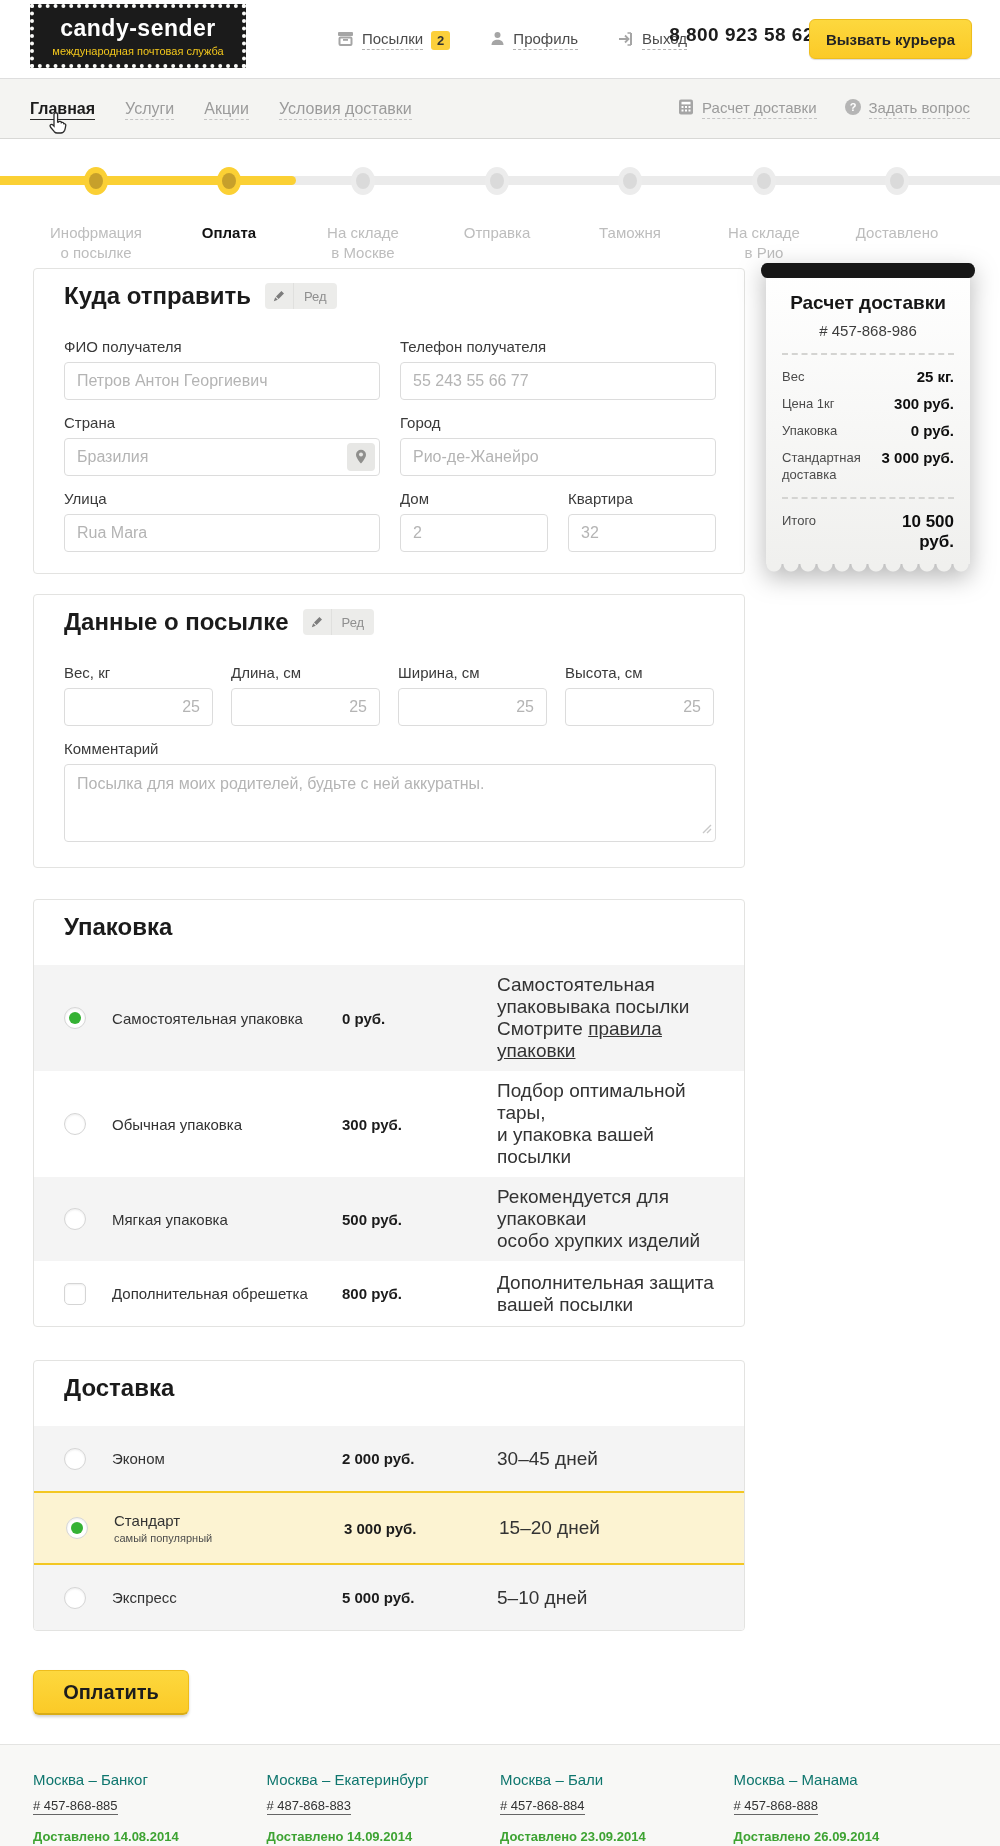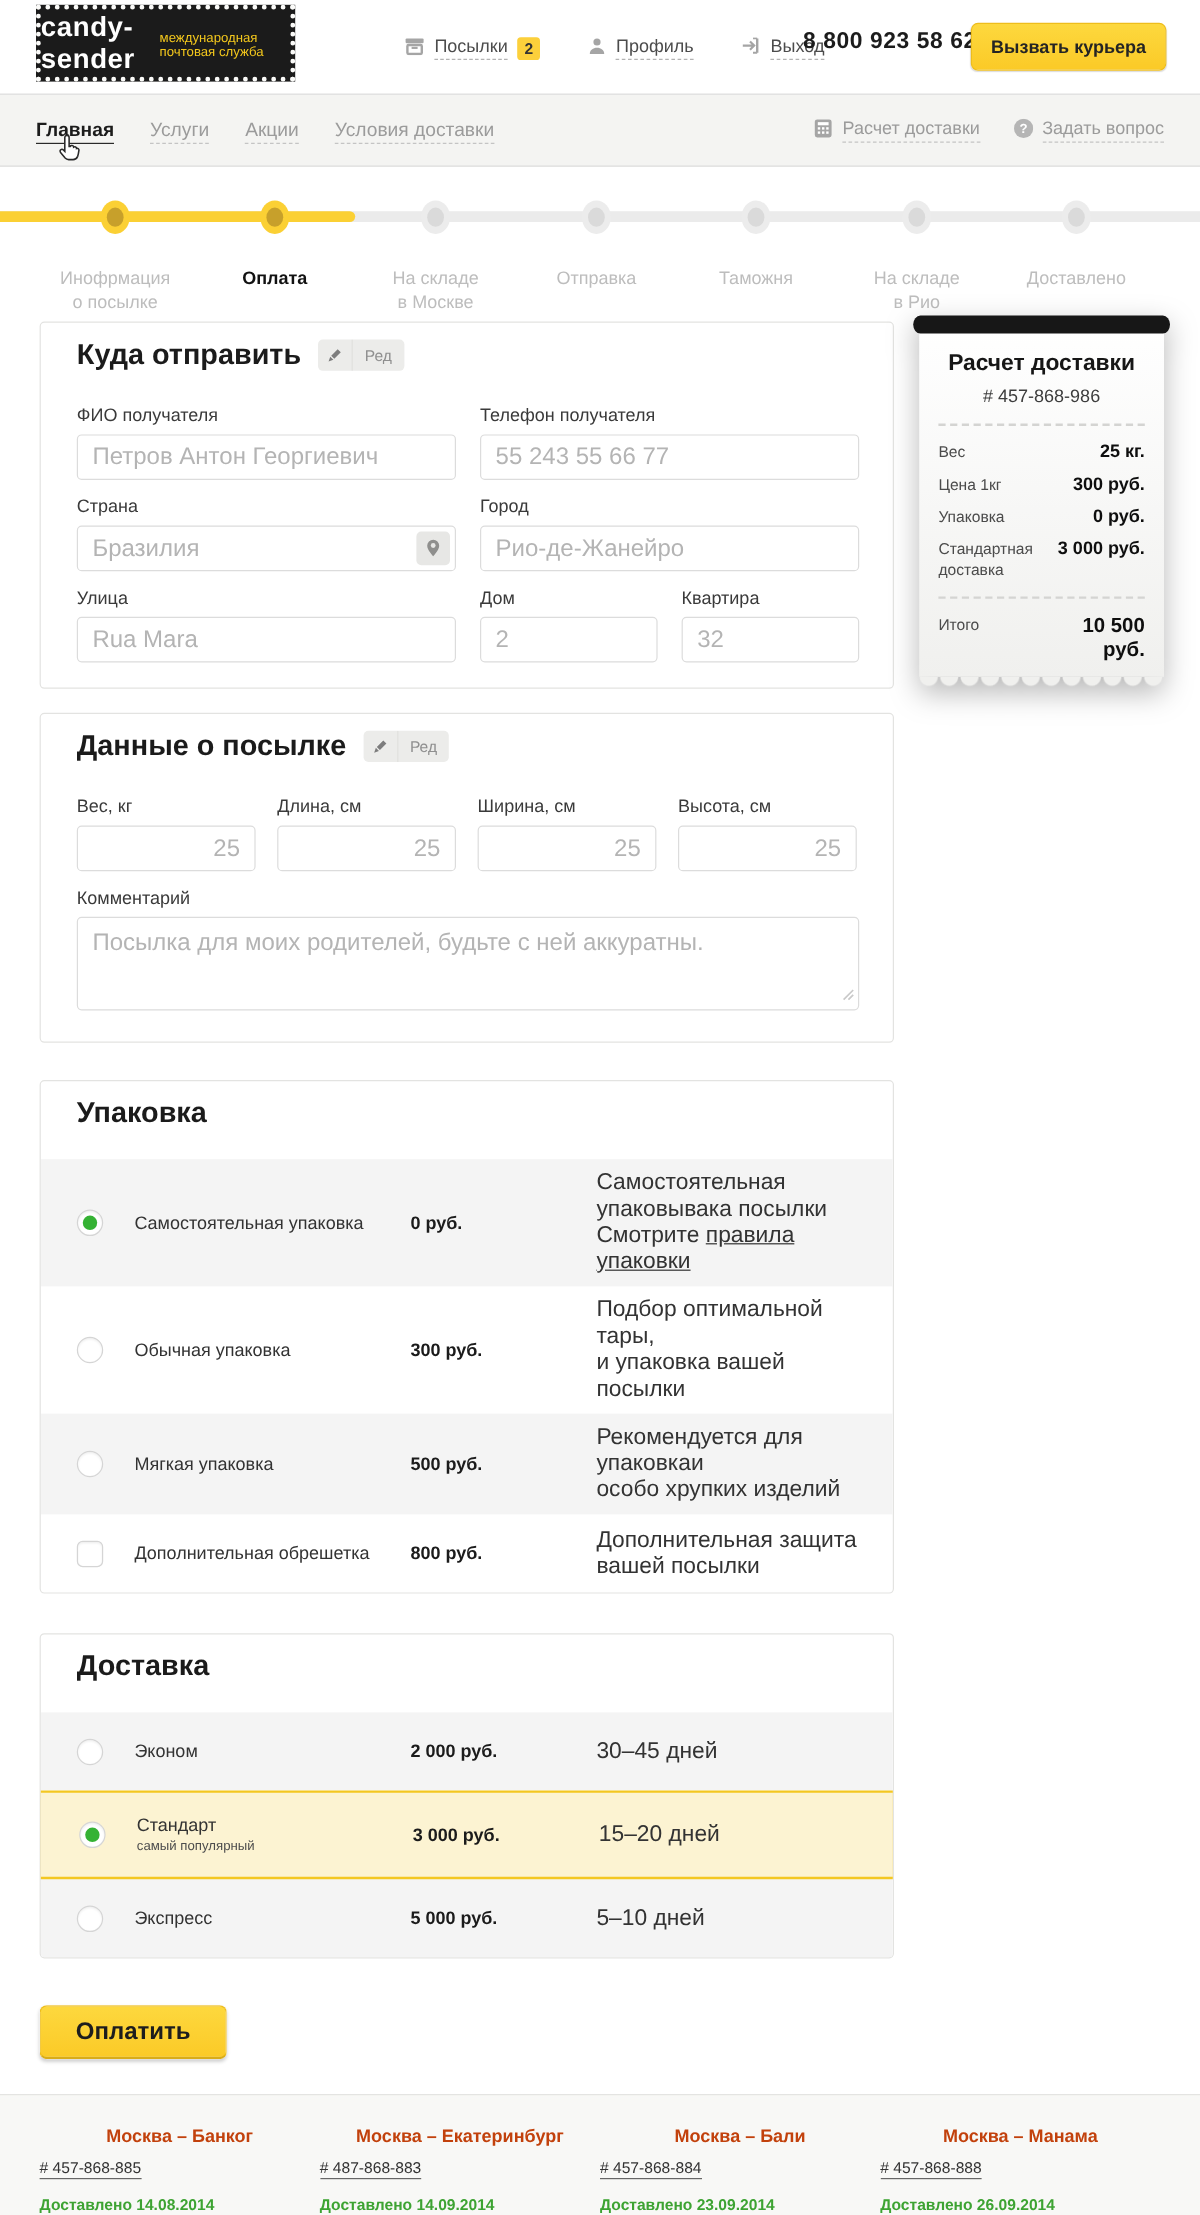--- a/index.html
+++ b/index.html
@@ -6,21 +6,21 @@
   html,body { margin:0; padding:0; }
   body {
     width:1000px; background:#ffffff; color:#333;
     font-family:"Liberation Sans", sans-serif;
   }
   
   .topbar { position:relative; height:78px; background:#fff; }
   .stamp {
     position:absolute; left:30px; top:4px; width:216px; height:64px;
     background:#1b1b1b; border:4px dotted #fbfbf9;
-    display:flex; align-items:center; justify-content:center;
+    display:flex; flex-direction:column; align-items:center; justify-content:center;
     z-index:2;
   }
   .stamp .t { color:#fff; font-size:23px; font-weight:bold; letter-spacing:.5px; }
   .stamp .s { color:#f3c71c; font-size:11px; margin-top:3px; }
   .topnav { position:absolute; left:337px; top:30px; display:flex; align-items:center; gap:40px; }
   .navlink { display:flex; align-items:center; gap:8px; font-size:15px; color:#4c4c4c; cursor:pointer; }
   .navlink .lbl { border-bottom:1px dashed #b3b3b3; padding-bottom:2px; }
   .badge { background:#fcd03b; border-radius:3px; font-size:13px; font-weight:bold; padding:2px 6px; color:#333; }
   .phone-top { position:absolute; right:186px; top:24px; font-size:19px; font-weight:bold; color:#1c1c1c; letter-spacing:.5px; }
   .cta {
@@ -64,21 +64,21 @@
     display:inline-flex; align-items:center; height:26px; background:#ececea; border-radius:4px;
     font-size:13px; font-weight:normal; color:#8f8f8f; cursor:pointer; overflow:hidden;
   }
   .edit-chip .pi { padding:0 8px; display:flex; align-items:center; border-right:1px solid #e0e0de; height:100%; }
   .edit-chip .tx { padding:0 10px; }
   .frow { display:flex; gap:20px; margin-top:14px; }
   .frow:first-of-type { margin-top:0; }
   .field { display:flex; flex-direction:column; }
   .field label { font-size:15px; color:#3a3a3a; margin-bottom:7px; }
   .field input, .field textarea {
-    border:1px solid #dcdcdc; border-radius:4px; padding:0 12px; font-size:20px; color:#b4b4b4;
+    border:1px solid #dcdcdc; border-radius:4px; padding:0 12px; font-size:16px; color:#b4b4b4;
     font-family:inherit; background:#fff; outline:none;
   }
   .field input { height:38px; }
   .w-lg { width:316px; } .w-sm { width:149px;text-align:right; } .w-md { width:148px; }
   .input-wrap { position:relative; }
   .pin-box {
     position:absolute; right:5px; top:5px; width:28px; height:28px; background:#e7e7e5;
     border-radius:4px; display:flex; align-items:center; justify-content:center; cursor:pointer;
   }
   .ta-wrap { position:relative; width:652px; margin-top:7px; }
@@ -120,21 +120,21 @@
   .r-row .lb { font-size:13px; color:#4b4b4b; width:96px; line-height:17px; }
   .r-row .vl { font-size:15px; font-weight:bold; color:#0e0e0e; text-align:right; }
   .r-total { margin-bottom:4px; }
   .r-total .vl { font-size:17px; }
   .r-scallop { height:11px; background:radial-gradient(circle at 8px 0px, #f0f0ee 7px, rgba(0,0,0,0) 8px); background-size:17px 11px; }
   
   .delivered { background:#f8f8f6; border-top:1px solid #e4e4e2; padding:26px 33px 30px; }
   .delivered h2 { margin:0 0 26px; font-size:22px; color:#121212; }
   .d-cols { display:flex; }
   .d-col { width:236px; }
-  .d-route { font-size:15px; font-weight:bold; color:#c2410c;text-align:center; }
+  .d-route { font-size:15px; font-weight:normal; color:#0f766e; }
   .d-num { display:inline-block; font-size:13px; color:#333; border-bottom:1px solid #666; padding-bottom:1px; margin-top:10px; cursor:pointer; }
   .d-date { font-size:13px; font-weight:bold; color:#3da332; margin-top:14px; }
   
   .bottombar {
     height:91px; background-color:#ebebe9;
     background-image:radial-gradient(rgba(255,255,255,.35) 1px, rgba(0,0,0,0) 1px);
     background-size:3px 3px;
     display:flex; align-items:center; padding:0 30px;
   }
 </style>

